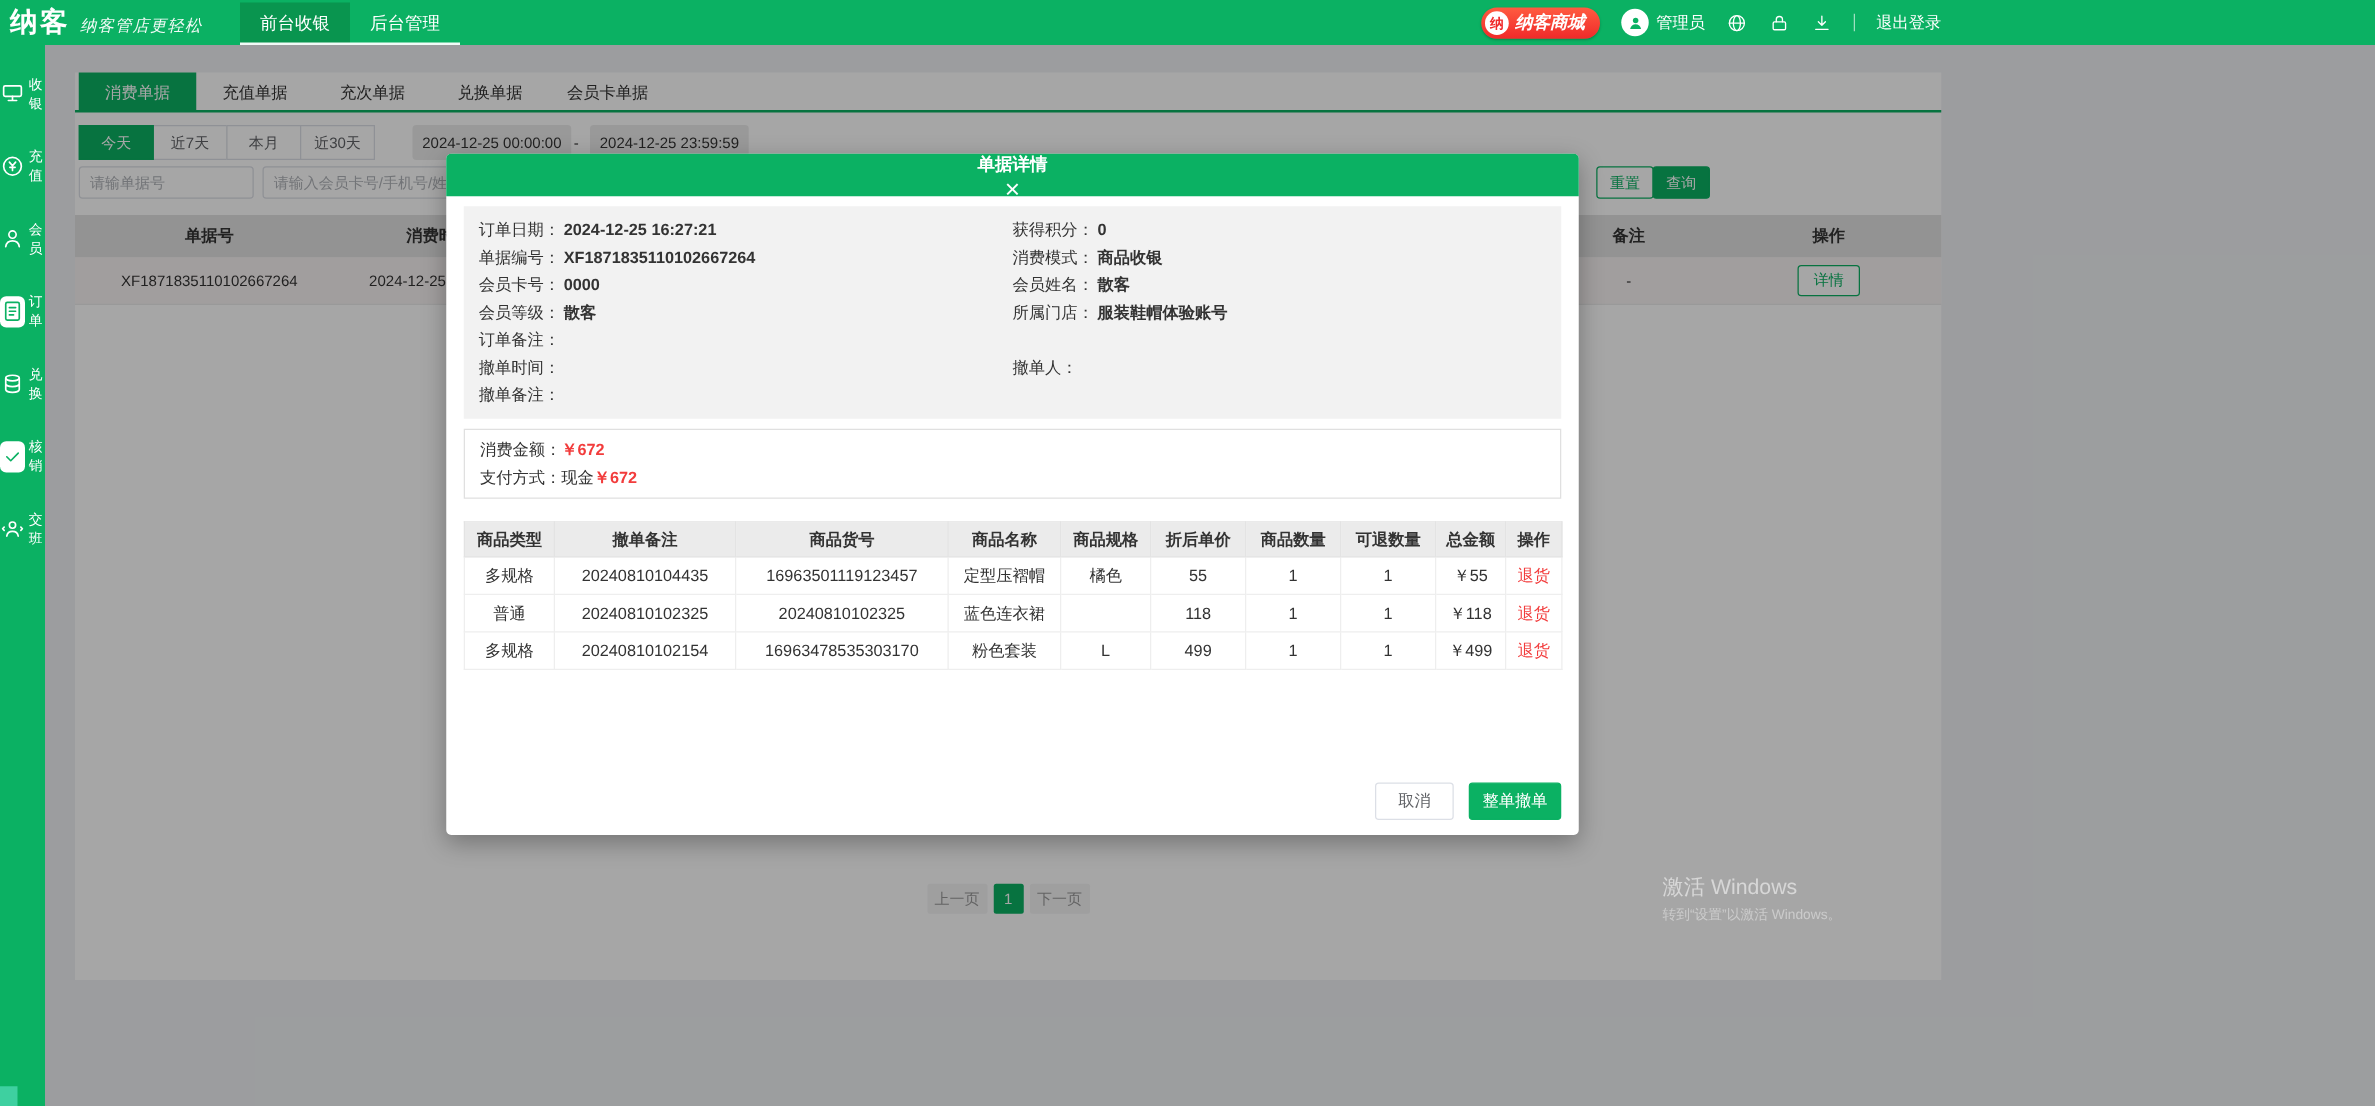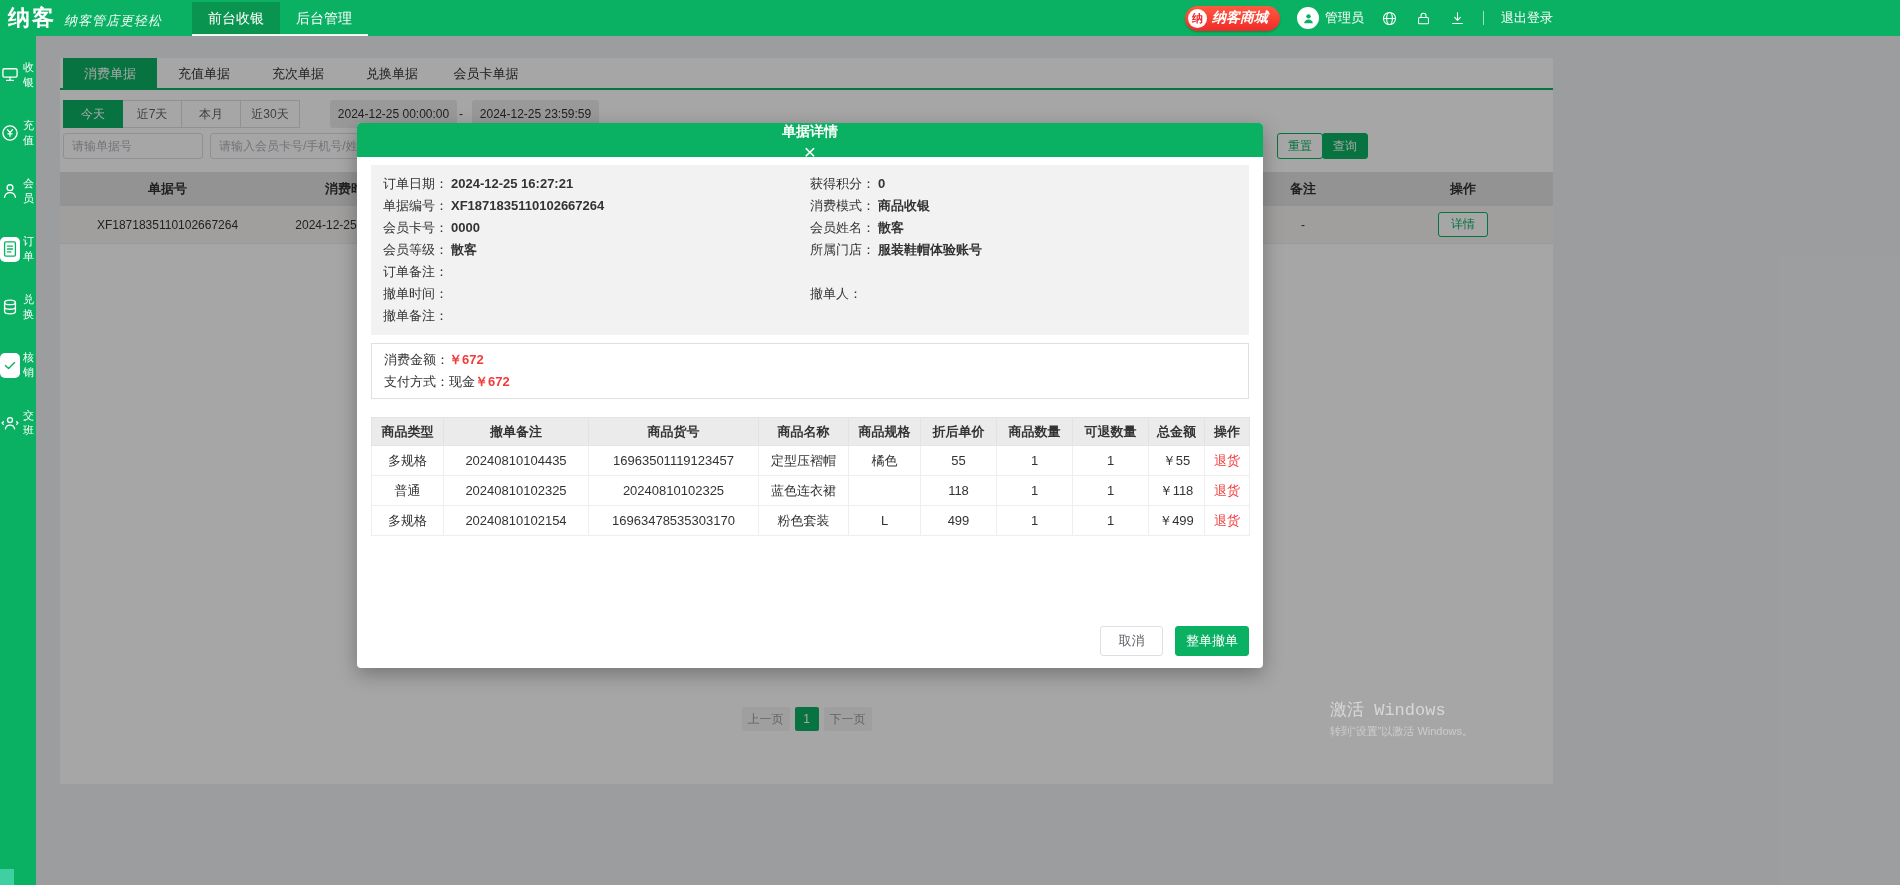--- a/index.html
+++ b/index.html
@@ -84,21 +84,21 @@
   .red{color:var(--red);font-weight:bold;}
   .p-table{margin-top:18px;border-collapse:collapse;width:878px;table-layout:fixed;font-size:13px;color:#333;}
   .p-table th{background:#ebebeb;height:28px;font-weight:bold;border:1px solid #e3e3e3;text-align:center;font-size:13px;}
   .p-table td{height:30px;border:1px solid #eee;text-align:center;background:#fff;}
   .refund{color:var(--red);cursor:pointer;}
   .modal-footer{position:absolute;bottom:12px;right:14px;display:flex;gap:12px;}
   .btn-cancel{width:63px;height:30px;background:#fff;border:1px solid #dcdfe6;border-radius:3px;font-size:13px;color:#606266;cursor:pointer;font-family:inherit;}
   .btn-void{min-width:72px;height:30px;background:var(--green);border:1px solid var(--green);border-radius:3px;font-size:13px;color:#fff;cursor:pointer;padding:0 10px;font-family:inherit;}
   
   .watermark{position:absolute;left:1330px;top:698px;z-index:80;pointer-events:none;}
-  .wm1{font-size:17px;color:rgba(255,255,255,.55);font-family:Liberation Mono, monospace;}
+  .wm1{font-size:17px;color:rgba(255,255,255,.55);}
   .wm2{font-size:11px;color:rgba(255,255,255,.42);margin-top:3px;}
 </style>
 </head>
 <body>
 
 <div class="topbar">
   <div class="brand">
     <span class="logo">纳客</span>
     <span class="slogan">纳客管店更轻松</span>
   </div>

